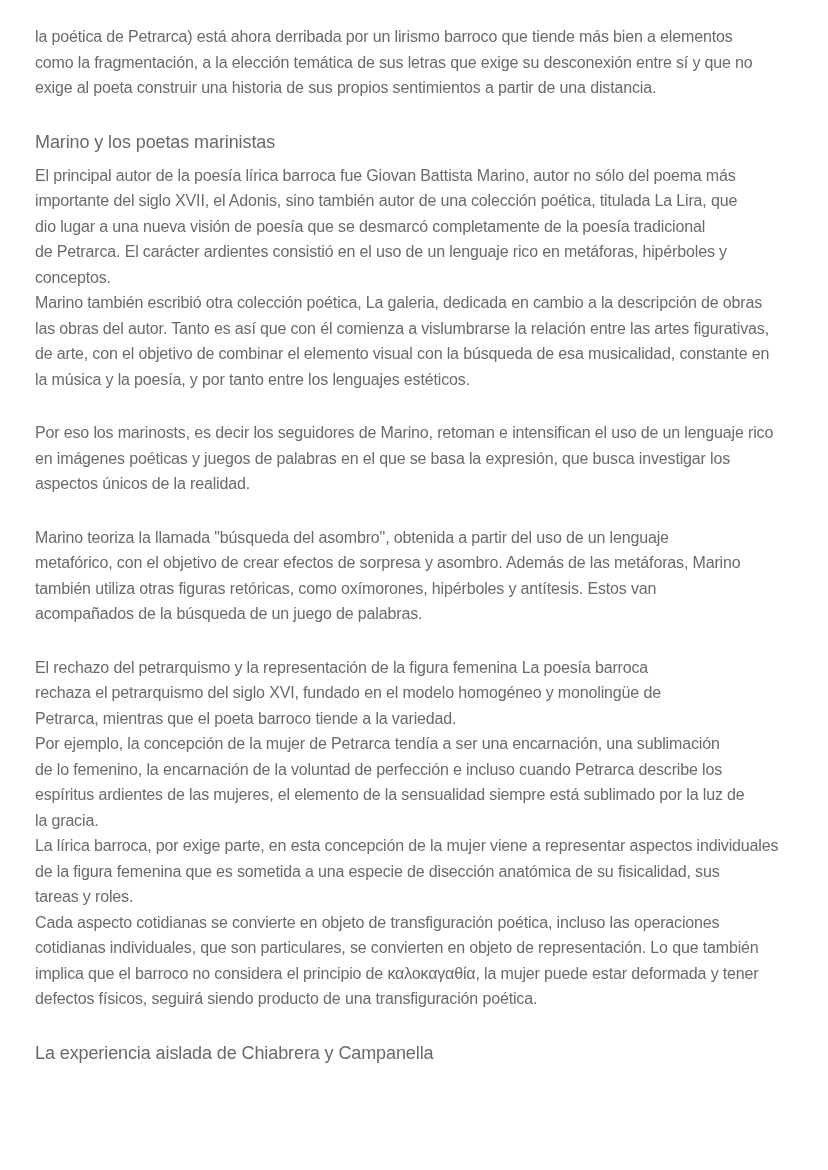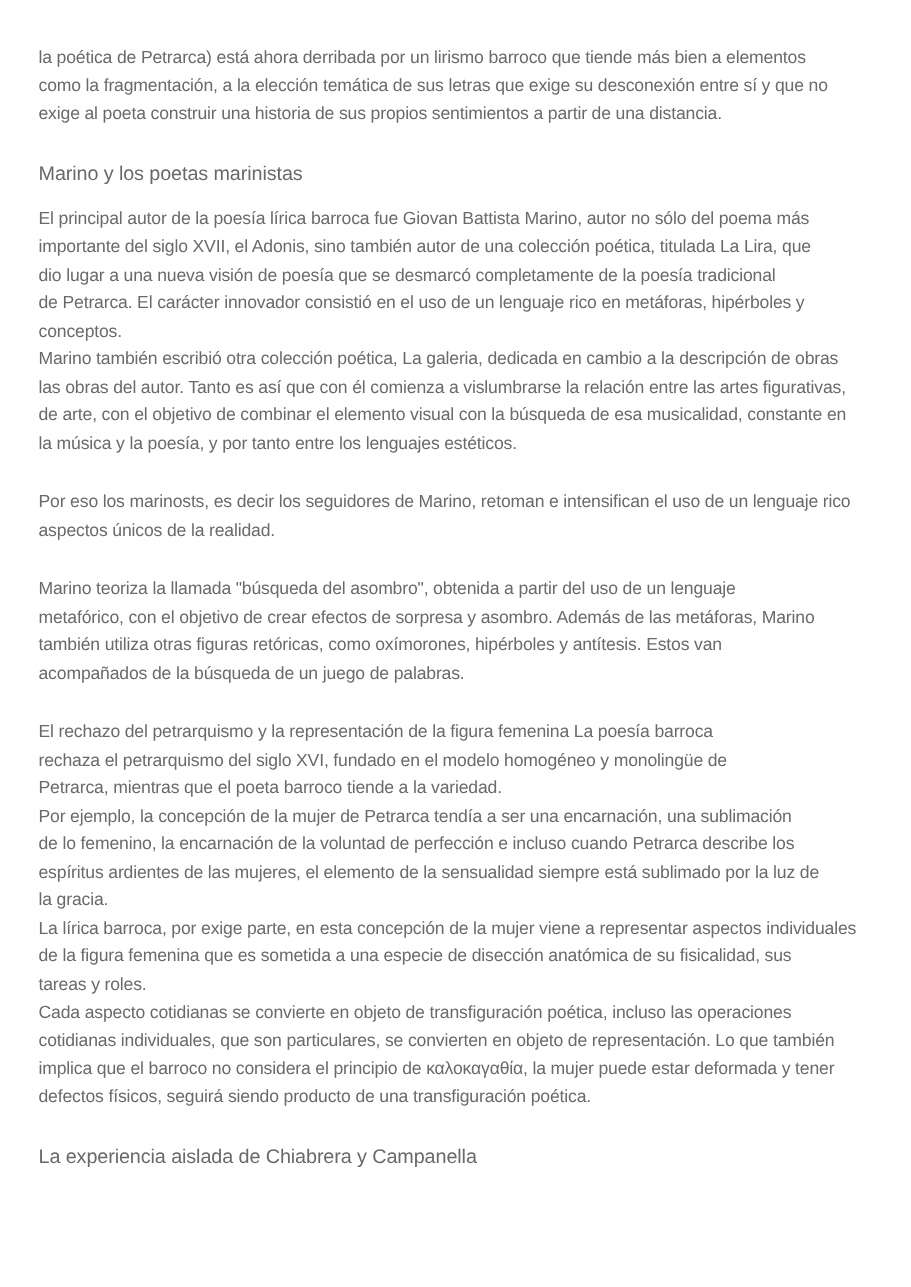--- a/index.html
+++ b/index.html
@@ -19,21 +19,21 @@
     position: absolute;
     top: 24px;
     left: 35px;
     right: 0;
     color: #6a6a6a;
   }
   .para {
     font-size: 16px;
     line-height: 25.5px;
     letter-spacing: -0.15px;
-    margin: 16px 0 28px 0;
+    margin: 0 0 28px 0;
   }
   .heading {
     font-size: 18px;
     line-height: 26px;
     letter-spacing: -0.1px;
     margin: 16px 0 8px 0;
     color: #696969;
     font-weight: 400;
   }
   .line {
@@ -50,29 +50,30 @@
         <div class="line">como la fragmentación, a la elección temática de sus letras que exige su desconexión entre sí y que no</div>
         <div class="line">exige al poeta construir una historia de sus propios sentimientos a partir de una distancia.</div>
       </div>
       <div class="heading">
         <div class="line">Marino y los poetas marinistas</div>
       </div>
       <div class="para">
         <div class="line">El principal autor de la poesía lírica barroca fue Giovan Battista Marino, autor no sólo del poema más</div>
         <div class="line">importante del siglo XVII, el Adonis, sino también autor de una colección poética, titulada La Lira, que</div>
         <div class="line">dio lugar a una nueva visión de poesía que se desmarcó completamente de la poesía tradicional</div>
-        <div class="line">de Petrarca. El carácter innovador consistió en el uso de un lenguaje rico en metáforas, hipérboles y</div>
+        <div class="line">de Petrarca. El carácter ardientes consistió en el uso de un lenguaje rico en metáforas, hipérboles y</div>
         <div class="line">conceptos.</div>
         <div class="line">Marino también escribió otra colección poética, La galeria, dedicada en cambio a la descripción de obras</div>
         <div class="line">las obras del autor. Tanto es así que con él comienza a vislumbrarse la relación entre las artes figurativas,</div>
         <div class="line">de arte, con el objetivo de combinar el elemento visual con la búsqueda de esa musicalidad, constante en</div>
         <div class="line">la música y la poesía, y por tanto entre los lenguajes estéticos.</div>
       </div>
       <div class="para">
         <div class="line">Por eso los marinosts, es decir los seguidores de Marino, retoman e intensifican el uso de un lenguaje rico</div>
+        <div class="line">en imágenes poéticas y juegos de palabras en el que se basa la expresión, que busca investigar los</div>
         <div class="line">aspectos únicos de la realidad.</div>
       </div>
       <div class="para">
         <div class="line">Marino teoriza la llamada "búsqueda del asombro", obtenida a partir del uso de un lenguaje</div>
         <div class="line">metafórico, con el objetivo de crear efectos de sorpresa y asombro. Además de las metáforas, Marino</div>
         <div class="line">también utiliza otras figuras retóricas, como oxímorones, hipérboles y antítesis. Estos van</div>
         <div class="line">acompañados de la búsqueda de un juego de palabras.</div>
       </div>
       <div class="para">
         <div class="line">El rechazo del petrarquismo y la representación de la figura femenina La poesía barroca</div>

